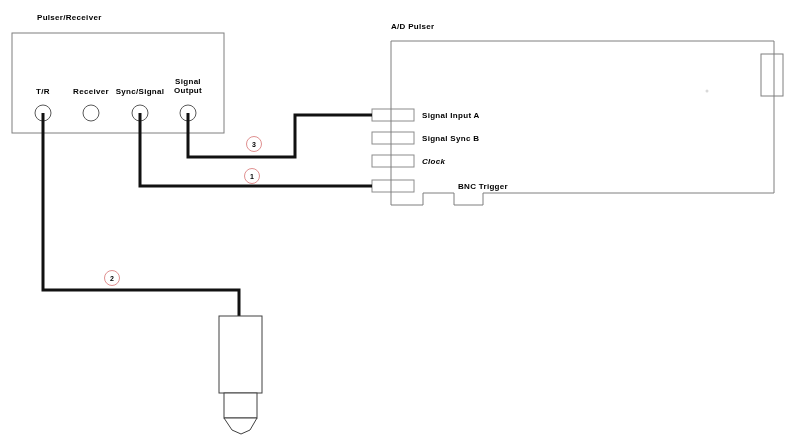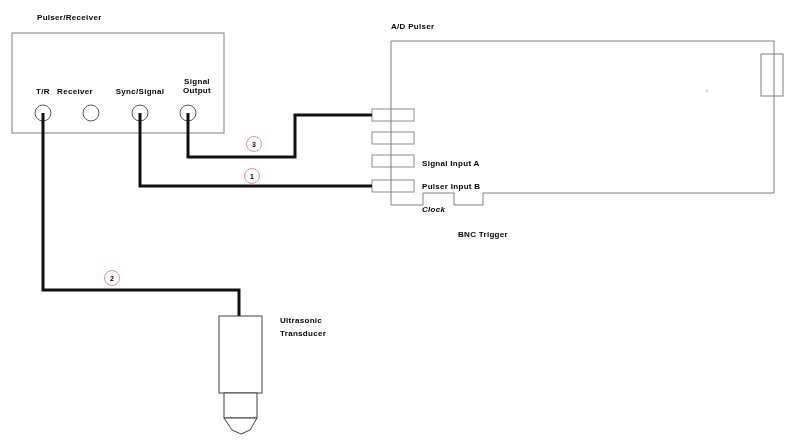--- a/index.html
+++ b/index.html
@@ -23,22 +23,22 @@
   .lbl {
     position: absolute;
     color: #000000;
     font-size: 8px;
     font-weight: bold;
     letter-spacing: 0.3px;
     line-height: 9px;
     white-space: nowrap;
   }
   .lbl.center { transform: translateX(-50%); text-align: center; }
-  .lbl.vcenter { transform: translateY(-50%); margin-top: 48px; }
-  .lbl.wrap { white-space: normal; margin-left: 9px; }
+  .lbl.vcenter { transform: translateY(-50%); }
+  .lbl.wrap { white-space: normal; }
   .badge {
     position: absolute;
     width: 14px;
     height: 14px;
     border: 1px solid #e09090;
     border-radius: 50%;
     background: #ffffff;
     color: #000000;
     font-size: 7px;
     font-weight: bold;
@@ -81,30 +81,29 @@
 
     <rect x="219" y="316" width="43" height="77" fill="#ffffff" stroke="#404040" stroke-width="1"></rect>
     <rect x="224" y="393" width="33" height="25" fill="#ffffff" stroke="#404040" stroke-width="1"></rect>
     <polygon points="224,418 257,418 250,430 241,434 232,430" fill="#ffffff" stroke="#404040" stroke-width="1"></polygon>
   </svg>
 
   <div class="lbl" style="left:37px; top:13px;">Pulser/Receiver</div>
   <div class="lbl" style="left:391px; top:22px;">A/D Pulser</div>
 
   <div class="lbl center" style="left:43px; top:87px;">T/R</div>
-  <div class="lbl center" style="left:75px; top:87px;">Receiver</div>
+  <div class="lbl center" style="left:91px; top:87px;">Receiver</div>
   <div class="lbl center" style="left:140px; top:87px;">Sync/Signal</div>
   <div class="lbl center wrap" style="left:188px; top:77px; width:34px;">Signal Output</div>
 
   <div class="lbl vcenter" style="left:422px; top:115px;">Signal Input A</div>
-  <div class="lbl vcenter" style="left:422px; top:138px;">Pulser Input B</div>
+  <div class="lbl vcenter" style="left:422px; top:138px;">Signal Sync B</div>
   <div class="lbl vcenter" style="left:422px; top:161px;font-style:italic;">Clock</div>
   <div class="lbl vcenter" style="left:422px; top:186px;padding-left:36px;">BNC Trigger</div>
 
-  <div class="lbl wrap" style="left:271px; top:314px; width:58px; line-height:13px;">Ultrasonic Transducer</div>
 
   <div class="badge" style="left:244px; top:168px;">
     <span>1</span>
   </div>
   <div class="badge" style="left:104px; top:270px;">
     <span>2</span>
   </div>
   <div class="badge" style="left:246px; top:136px;">
     <span>3</span>
   </div>

